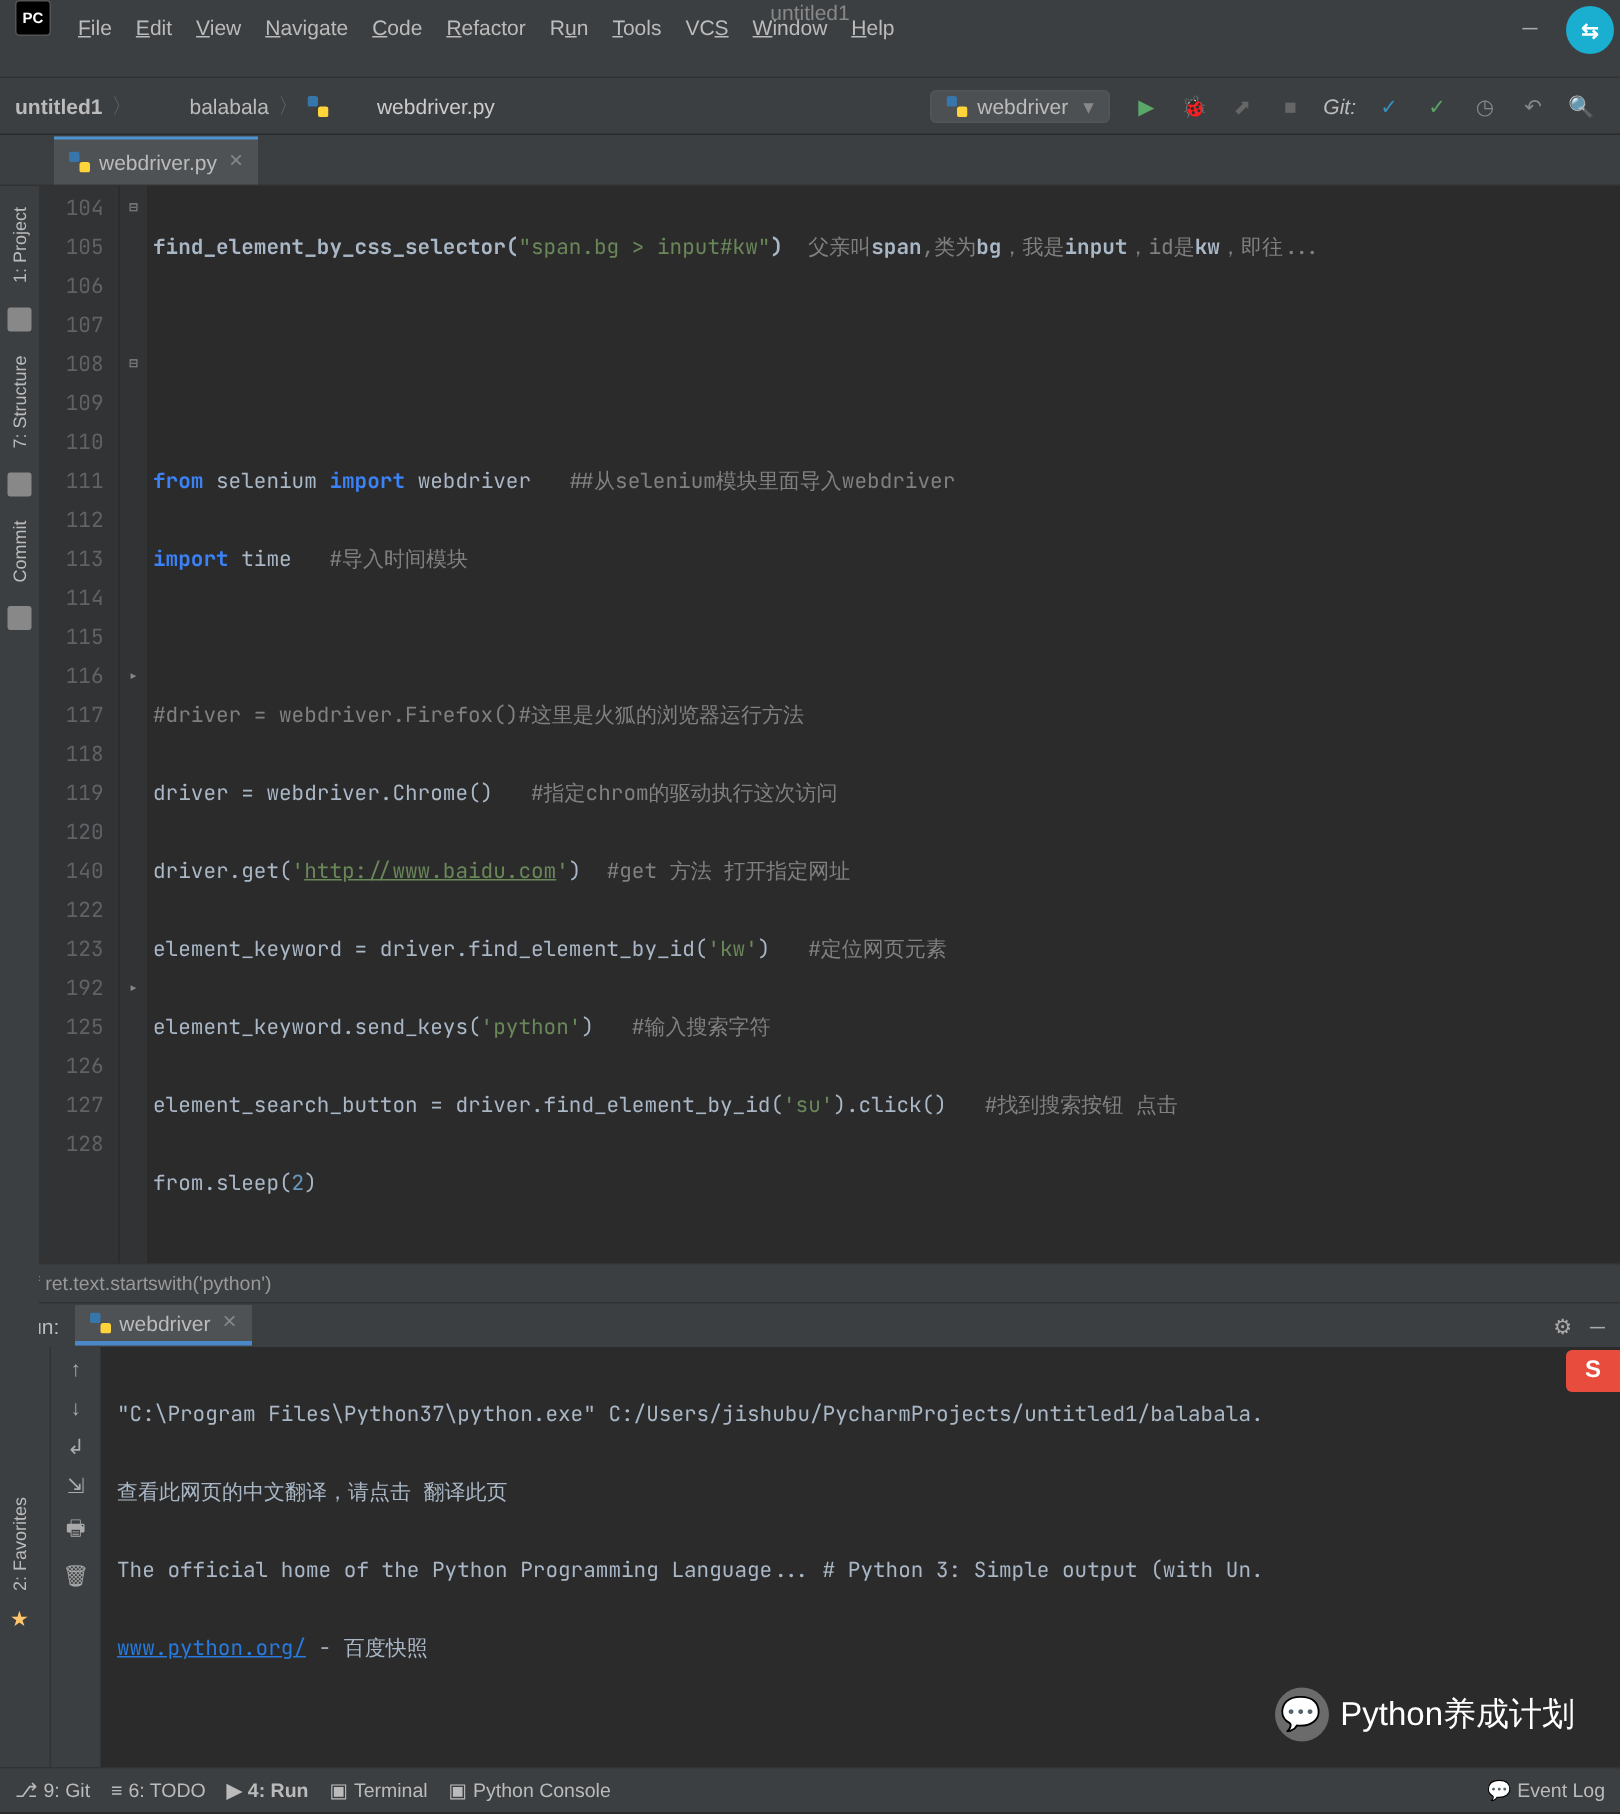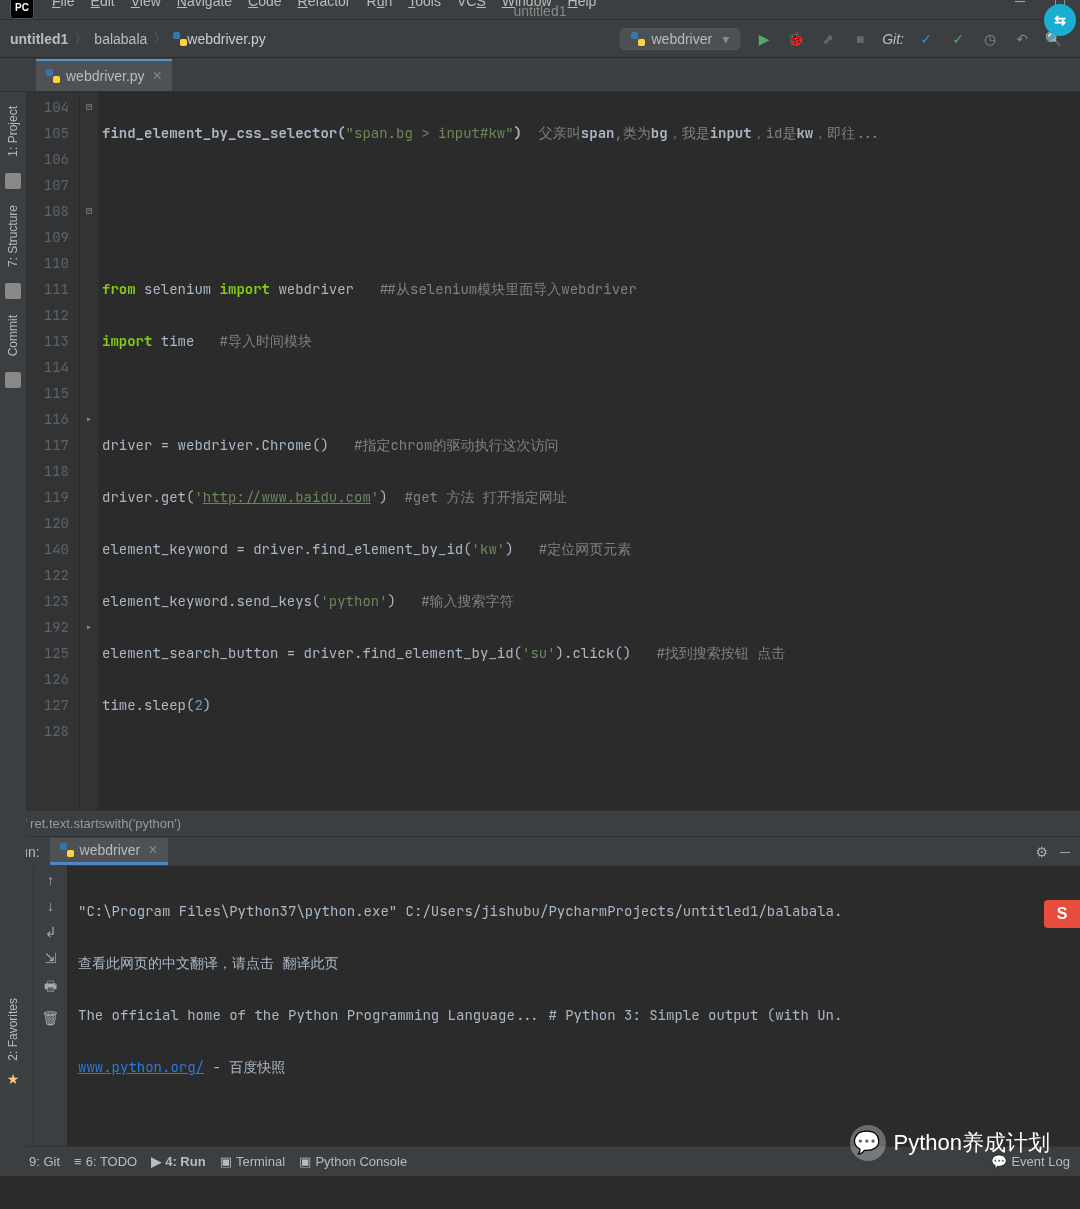--- a/index.html
+++ b/index.html
@@ -1,51 +1,51 @@
 <!DOCTYPE html>
 <html><head>
 <meta charset="utf-8">
 <style>
 * { margin:0; padding:0; box-sizing:border-box; }
 body { font-family:"Segoe UI",Arial,sans-serif; background:#2b2b2b; color:#bbb; width:1080px; height:1209px; overflow:hidden; font-size:14px; }
 
-.titlebar { height:20px; background:#3c3f41; display:flex; align-items:flex-end; border-bottom:1px solid #323232; }
+.titlebar { height:52px; background:#3c3f41; display:flex; align-items:flex-start; border-bottom:1px solid #323232; }
 .app-icon { width:24px; height:24px; background:#000; border-radius:3px; display:flex; align-items:center; justify-content:center; margin:0 10px; font-size:10px; font-weight:bold; color:#fff; border:1px solid #555; }
 .menu-item { padding:0 8px; color:#bbb; cursor:pointer; height:36px; display:flex; align-items:center; }
 .u { text-decoration:underline; }
 .title-text { margin-left:auto; margin-right:auto; color:#888; position:absolute; left:50%; transform:translateX(-50%); }
 .win-ctrl { display:flex; margin-left:auto; }
 .win-btn { width:40px; height:36px; display:flex; align-items:center; justify-content:center; color:#aaa; }
 .badge { position:absolute; top:4px; right:4px; width:32px; height:32px; background:#1aaed1; border-radius:50%; display:flex; align-items:center; justify-content:center; color:#fff; font-weight:bold; }
 
 .navbar { height:38px; background:#3c3f41; display:flex; align-items:center; padding:0 10px; border-bottom:1px solid #2b2b2b; }
 .crumb { color:#bbb; font-weight:bold; }
 .crumb-sep { color:#666; margin:0 6px; }
-.crumb-file { color:#bbb; }
+.crumb-file { color:#bbb;margin-left:32px; }
 .run-config { margin-left:auto; display:flex; align-items:center; background:#4c5052; border:1px solid #555; border-radius:4px; padding:2px 10px; margin-right:8px; }
 .tb-btn { width:28px; height:28px; display:flex; align-items:center; justify-content:center; margin:0 2px; color:#bbb; cursor:pointer; }
 .play { color:#59a869; }
 .bug { color:#59a869; }
 .git-label { color:#bbb; margin:0 6px;font-style:italic; }
 
 .tabbar { height:34px; background:#3c3f41; display:flex; align-items:flex-end; border-bottom:1px solid #323232; padding-left:36px; }
 .tab { background:#4e5254; padding:6px 10px; display:flex; align-items:center; border-top:2px solid #4e94ce; color:#bbb; }
 .tab-close { margin-left:8px; color:#888; cursor:pointer; font-size:16px; }
 
 .main { display:flex; height:718px; background:#2b2b2b; }
 .left-tools { width:26px; background:#3c3f41; display:flex; flex-direction:column; align-items:center; padding-top:4px; }
 .tool-label { writing-mode:vertical-rl; transform:rotate(180deg); color:#bbb; margin:6px 0; font-size:12px; padding:4px 0; }
 .tool-icon { width:16px; height:16px; margin:6px 0; background:#888; border-radius:2px; }
 
 .gutter { width:54px; background:#313335; color:#606366; text-align:right; padding-right:10px; font-family:"JetBrains Mono","Consolas",monospace; font-size:14px; line-height:26px; padding-top:2px; border-right:1px solid #2b2b2b; }
 .fold-col { width:18px; background:#313335; color:#606366; font-family:monospace; font-size:10px; line-height:26px; text-align:center; padding-top:2px; }
 .fold-mark { color:#888; cursor:pointer; }
 
 .editor { flex:1; background:#2b2b2b; font-family:"JetBrains Mono","Consolas",monospace; font-size:14px; line-height:26px; padding-top:2px; padding-left:4px; overflow:hidden; white-space:pre; position:relative; }
-.kw { color:#84cc16; font-weight:bold; }
+.kw { color:#3b82f6; font-weight:bold; }
 .str { color:#6a8759; }
 .num { color:#6897bb; }
 .cm { color:#808080; }
 .txt { color:#a9b7c6; }
 .bold { color:#a9b7c6; font-weight:bold; }
 .lnk { color:#287bde; text-decoration:underline; }
 
 .crumb-line { height:26px; background:#3c3f41; color:#999; padding-left:20px; display:flex; align-items:center; font-size:13px; border-top:1px solid #323232; }
 
 .run-panel { display:flex; flex-direction:column; background:#2b2b2b; }
@@ -223,26 +223,27 @@
     <div class="fold-mark" style="color:#888;">▸</div>
   </div>
 
   <div class="editor">
 <div><span class="bold">find_element_by_css_selector(</span><span class="str">"span.bg &gt; input#kw"</span><span class="bold">)</span><span class="cm">  父亲叫</span><span class="bold">span</span><span class="cm">,类为</span><span class="bold">bg</span><span class="cm">，我是</span><span class="bold">input</span><span class="cm">，id</span><span class="cm">是</span><span class="bold">kw</span><span class="cm">，即往...</span></div>
 <div>&nbsp;</div>
 <div>&nbsp;</div>
 <div><span class="kw">from </span><span class="txt">selenium </span><span class="kw">import </span><span class="txt">webdriver</span><span class="cm">   ##从selenium模块里面导入webdriver</span></div>
 <div><span class="kw">import </span><span class="txt">time</span><span class="cm">   #导入时间模块</span></div>
 <div>&nbsp;</div>
+<div><span class="cm">#driver = webdriver.Firefox()#这里是火狐的浏览器运行方法</span></div>
 <div><span class="txt">driver = webdriver.Chrome()</span><span class="cm">   #指定chrom的驱动执行这次访问</span></div>
 <div><span class="txt">driver.get(</span><span class="str">'</span><span class="str" style="text-decoration:underline;">http://www.baidu.com</span><span class="str">'</span><span class="txt">)</span><span class="cm">  #get 方法 打开指定网址</span></div>
 <div><span class="txt">element_keyword = driver.find_element_by_id(</span><span class="str">'kw'</span><span class="txt">)</span><span class="cm">   #定位网页元素</span></div>
 <div><span class="txt">element_keyword.send_keys(</span><span class="str">'python'</span><span class="txt">)</span><span class="cm">   #输入搜索字符</span></div>
 <div><span class="txt">element_search_button = driver.find_element_by_id(</span><span class="str">'su'</span><span class="txt">).click()</span><span class="cm">   #找到搜索按钮 点击</span></div>
-<div><span class="txt">time.sleep(</span><span class="num">2</span><span class="txt">)</span></div>
+<div><span class="txt">from.sleep(</span><span class="num">2</span><span class="txt">)</span></div>
 <div>&nbsp;</div>
 
 
 
 
 
 
 
 
 

